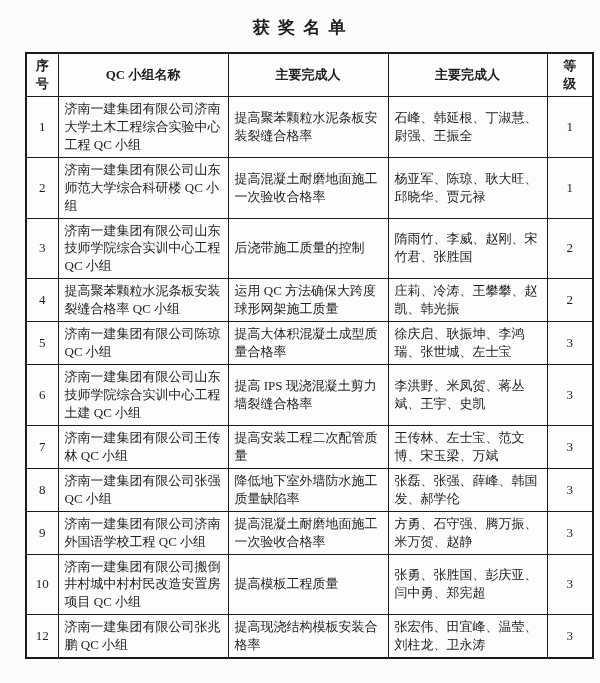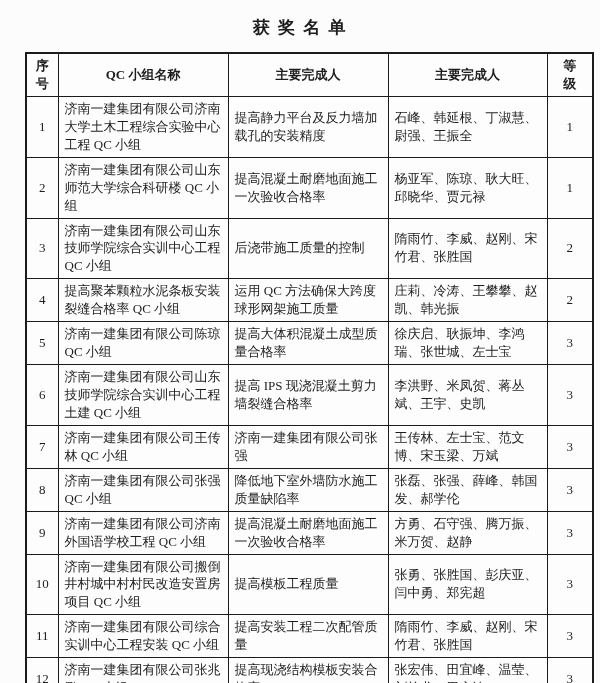--- a/index.html
+++ b/index.html
@@ -80,21 +80,21 @@
         <th>QC 小组名称</th>
         <th>主要完成人</th>
         <th>主要完成人</th>
         <th class="c-grade"><span class="stack">等级</span></th>
       </tr>
     </thead>
     <tbody>
       <tr>
         <td class="c-no">1</td>
         <td>济南一建集团有限公司济南大学土木工程综合实验中心工程 QC 小组</td>
-        <td>提高静力平台及反力墙加载孔的安装精度</td>
+        <td>提高聚苯颗粒水泥条板安装裂缝合格率</td>
         <td>石峰、韩延根、丁淑慧、尉强、王振全</td>
         <td class="c-grade">1</td>
       </tr>
       <tr>
         <td class="c-no">2</td>
         <td>济南一建集团有限公司山东师范大学综合科研楼 QC 小组</td>
         <td>提高混凝土耐磨地面施工一次验收合格率</td>
         <td>杨亚军、陈琼、耿大旺、邱晓华、贾元禄</td>
         <td class="c-grade">1</td>
       </tr>
@@ -122,21 +122,21 @@
       <tr>
         <td class="c-no">6</td>
         <td>济南一建集团有限公司山东技师学院综合实训中心工程土建 QC 小组</td>
         <td>提高 IPS 现浇混凝土剪力墙裂缝合格率</td>
         <td>李洪野、米凤贺、蒋丛斌、王宇、史凯</td>
         <td class="c-grade">3</td>
       </tr>
       <tr>
         <td class="c-no">7</td>
         <td>济南一建集团有限公司王传林 QC 小组</td>
-        <td>济南一建集团有限公司张强</td>
+        <td>提高安装工程二次配管质量</td>
         <td>王传林、左士宝、范文博、宋玉梁、万斌</td>
         <td class="c-grade">3</td>
       </tr>
       <tr>
         <td class="c-no">8</td>
         <td>济南一建集团有限公司张强 QC 小组</td>
         <td>降低地下室外墙防水施工质量缺陷率</td>
         <td>张磊、张强、薛峰、韩国发、郝学伦</td>
         <td class="c-grade">3</td>
       </tr>
@@ -148,27 +148,20 @@
         <td class="c-grade">3</td>
       </tr>
       <tr>
         <td class="c-no">10</td>
         <td>济南一建集团有限公司搬倒井村城中村村民改造安置房项目 QC 小组</td>
         <td>提高模板工程质量</td>
         <td>张勇、张胜国、彭庆亚、闫中勇、郑宪超</td>
         <td class="c-grade">3</td>
       </tr>
       <tr>
-        <td class="c-no">11</td>
-        <td>济南一建集团有限公司综合实训中心工程安装 QC 小组</td>
-        <td>提高安装工程二次配管质量</td>
-        <td>隋雨竹、李威、赵刚、宋竹君、张胜国</td>
-        <td class="c-grade">3</td>
-      </tr>
-      <tr>
         <td class="c-no">12</td>
         <td>济南一建集团有限公司张兆鹏 QC 小组</td>
         <td>提高现浇结构模板安装合格率</td>
         <td>张宏伟、田宜峰、温莹、刘柱龙、卫永涛</td>
         <td class="c-grade">3</td>
       </tr>
     </tbody>
   </table>
 </div>
 

